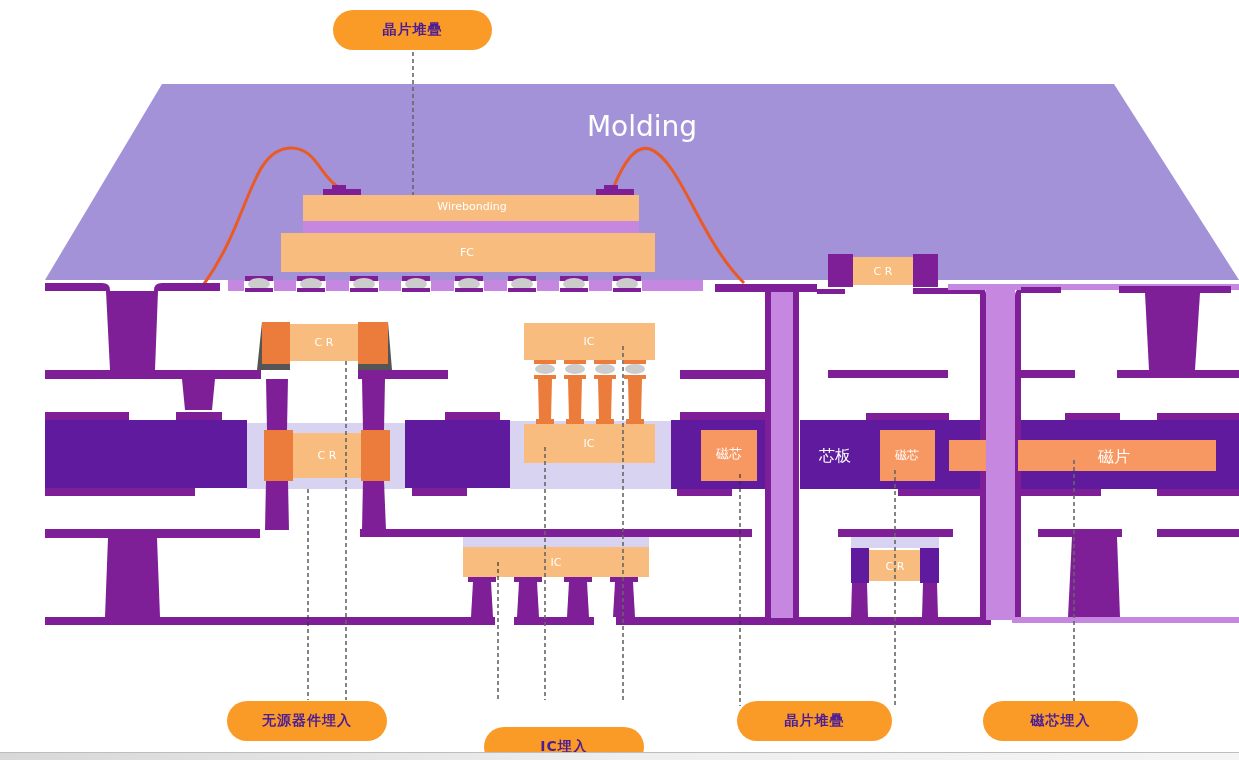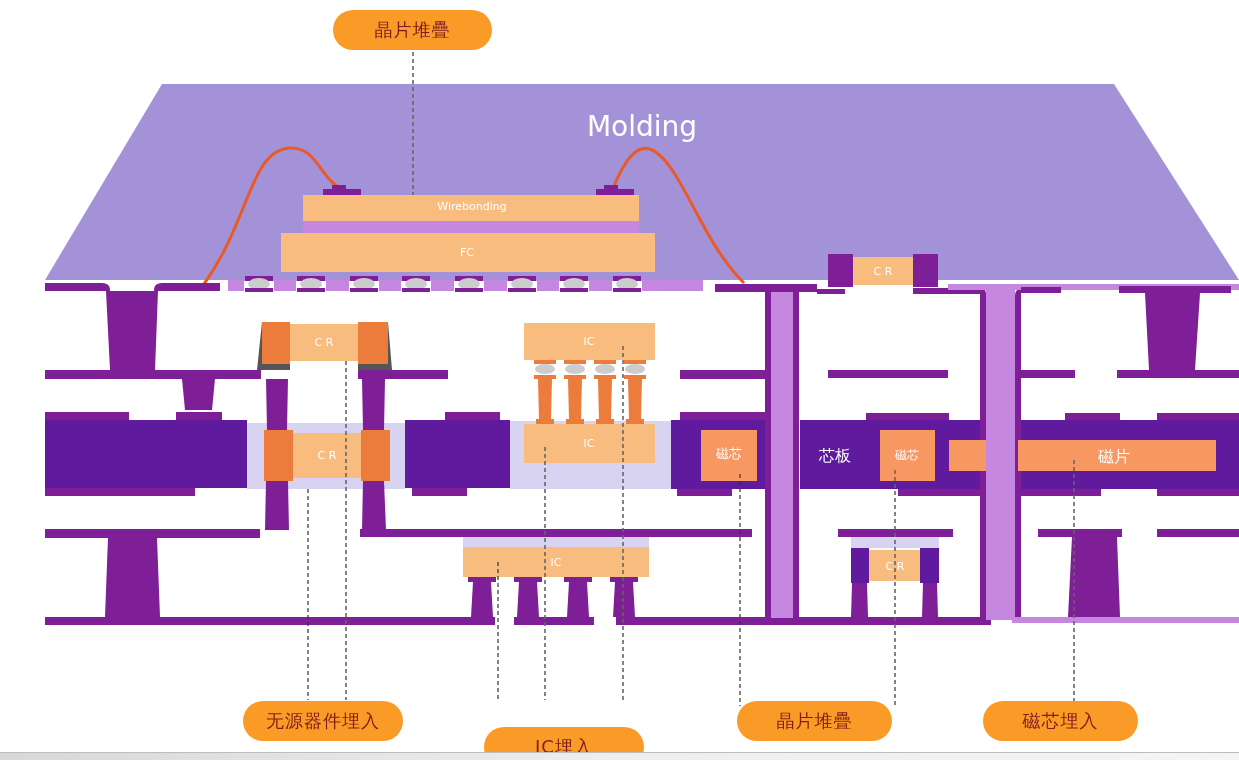--- a/index.html
+++ b/index.html
@@ -1,21 +1,21 @@
 <!DOCTYPE html>
 <html><head>
 <meta charset="utf-8">
 <style>
   html, body { margin: 0; padding: 0; background: #ffffff; }
   body { width: 1239px; height: 760px; overflow: hidden; position: relative; font-family: "DejaVu Sans", sans-serif; }
   #diagram { position: absolute; left: 0; top: 0; width: 1239px; height: 760px; }
   .footer-bar { position: absolute; left: 0; top: 752px; width: 1239px; height: 8px;
     background: linear-gradient(to right, #d8d8d8, #eeeeee 50%, #f4f4f4); border-top: 1px solid #bdbdbd; }
-  .pill { position: absolute; height: 40px; border-radius: 20px; background: #fb9b27; color: #7f1d1d;
-    font-size: 18px; font-weight: normal; display: flex; align-items: center; justify-content: center; letter-spacing: 1px; }
+  .pill { position: absolute; height: 40px; border-radius: 20px; background: #fb9b27; color: #4c1d95;
+    font-size: 14px; font-weight: bold; display: flex; align-items: center; justify-content: center; letter-spacing: 1px; }
   .lbl { fill: #ffffff; font-family: "DejaVu Sans", sans-serif; text-anchor: middle; dominant-baseline: central; }
   .dash { stroke: #333; stroke-width: 1.2; stroke-dasharray: 4 3; fill: none; }
   .dash-g { stroke: #666; stroke-width: 1.6; stroke-dasharray: 4 3; fill: none; }
 </style>
 </head>
 <body>
 
 <svg id="diagram" viewBox="0 0 1239 760" xmlns="http://www.w3.org/2000/svg">
 
   <polygon points="162,84 1114,84 1239,280 45,280" fill="#a392d8"></polygon>
@@ -219,18 +219,18 @@
   <line class="dash-g" x1="346" y1="361" x2="346" y2="700"></line>
   <line class="dash" x1="498" y1="562" x2="498" y2="700"></line>
   <line class="dash-g" x1="545" y1="447" x2="545" y2="700"></line>
   <line class="dash-g" x1="623" y1="346" x2="623" y2="700"></line>
   <line class="dash" x1="740" y1="474" x2="740" y2="706"></line>
   <line class="dash-g" x1="895" y1="470" x2="895" y2="706"></line>
   <line class="dash-g" x1="1074" y1="460" x2="1074" y2="702"></line>
 </svg>
 
 <div class="pill" style="left:333px;top:10px;width:159px;">晶片堆疊</div>
-<div class="pill" style="left:243px;top:701px;width:160px;">无源器件埋入</div>
+<div class="pill" style="left:227px;top:701px;width:160px;">无源器件埋入</div>
 <div class="pill" style="left:484px;top:727px;width:160px;">IC埋入</div>
 <div class="pill" style="left:737px;top:701px;width:155px;">晶片堆疊</div>
 <div class="pill" style="left:983px;top:701px;width:155px;">磁芯埋入</div>
 
 <div class="footer-bar"></div>
 
 </body></html>

